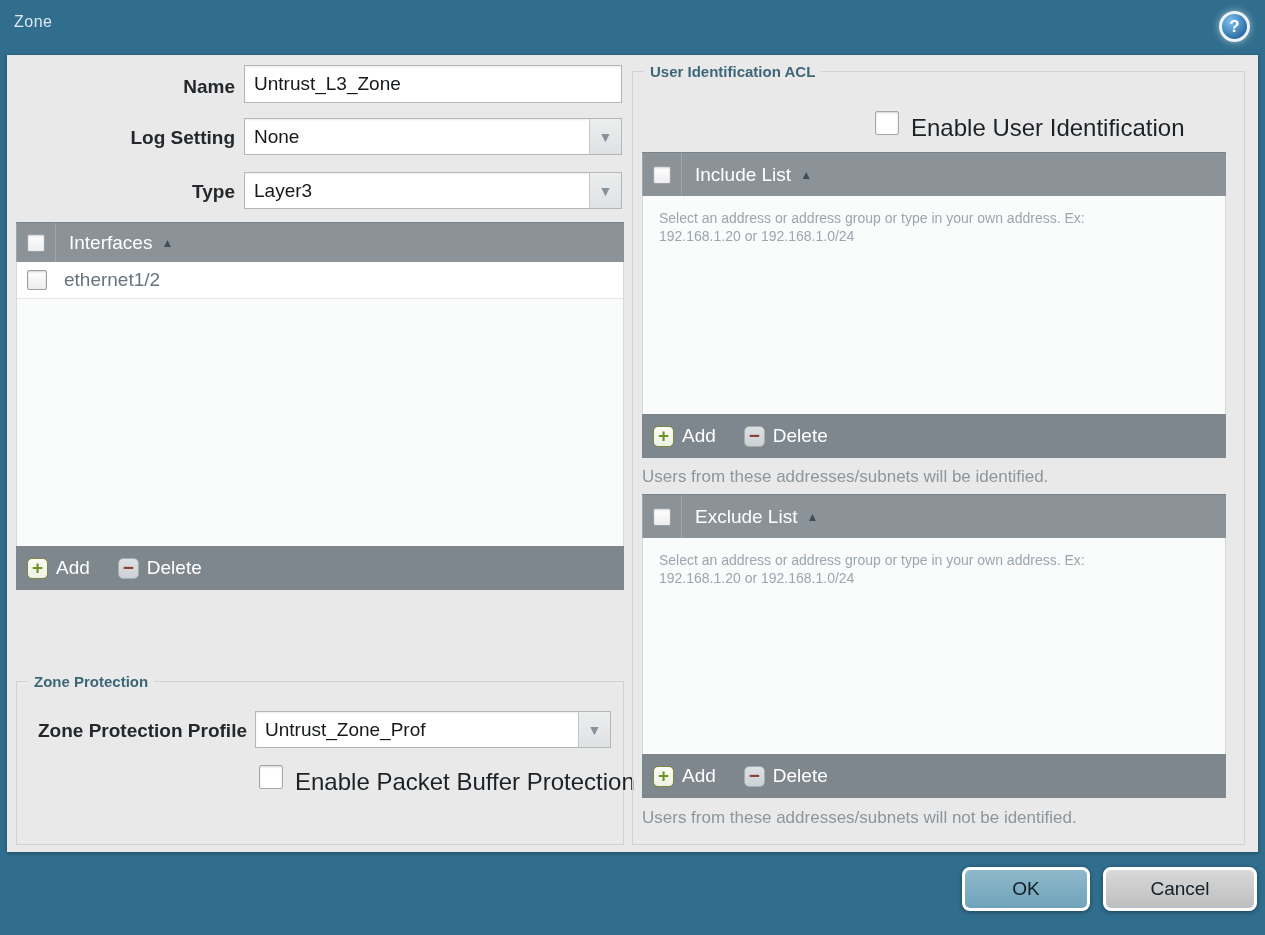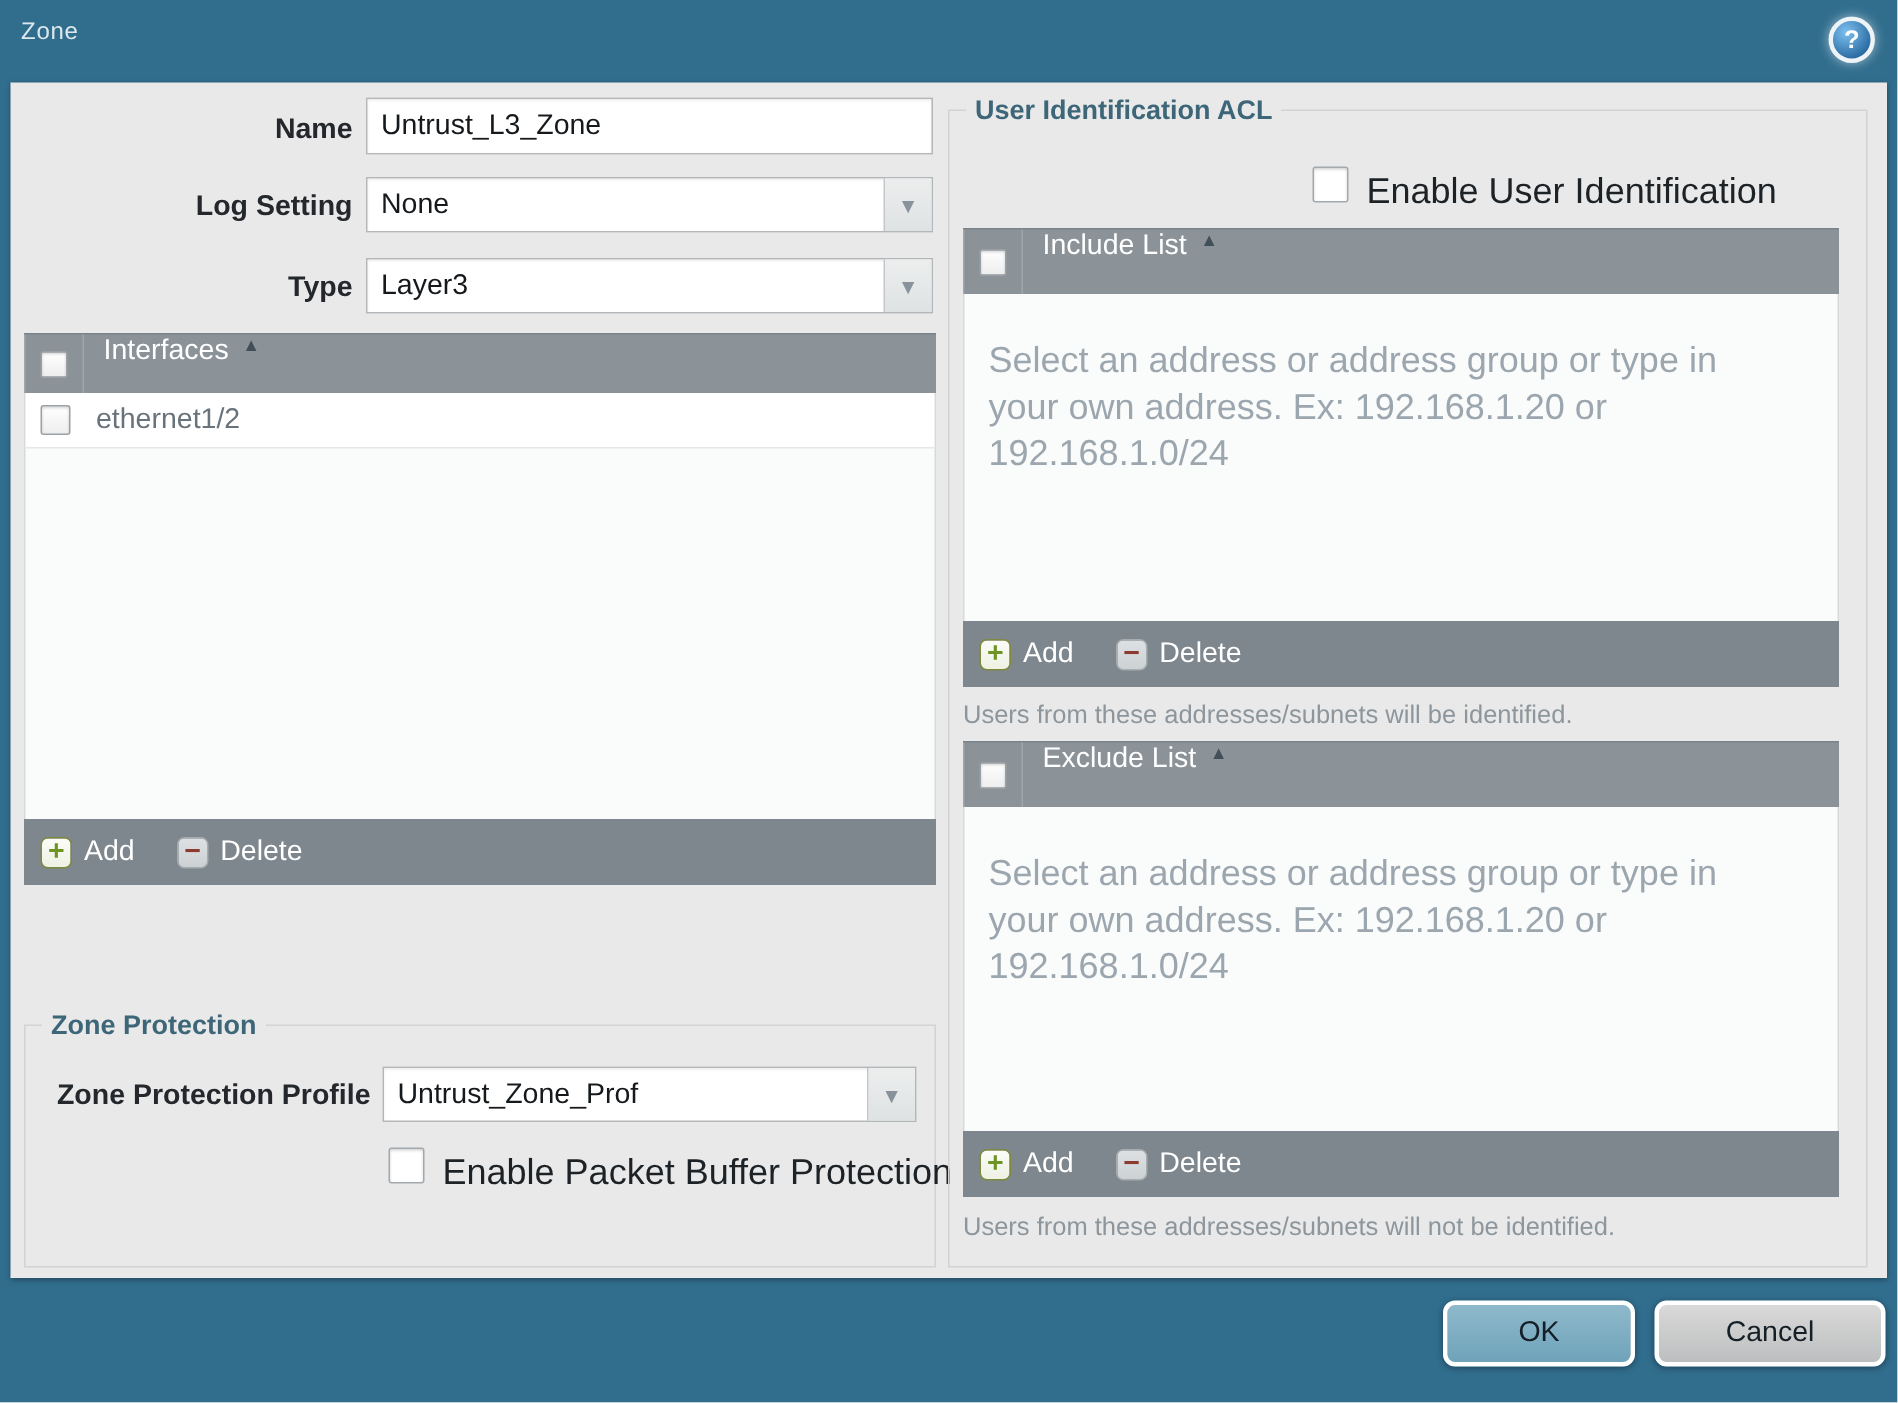--- a/index.html
+++ b/index.html
@@ -27,21 +27,21 @@
 
   .combo { position:absolute; border:1px solid #b3b7ba; background:#fff; display:flex;
            box-shadow:inset 0 1px 2px rgba(0,0,0,.08); }
   .combo input { flex:1; min-width:0; border:none; outline:none; font-size:19px; padding:0 9px; color:#15191c;
                  font-family:"Liberation Sans",sans-serif; background:transparent; }
   .combo .dd { width:32px; background:linear-gradient(#eceeee,#dfe2e3); border-left:1px solid #c3c7c9;
                color:#87929a; display:flex; align-items:center; justify-content:center; font-size:14px; cursor:pointer; }
 
   
   .panel { position:absolute; }
-  .panel-header { background:#8b9399; border-top:1px solid #7b848b; color:#fff; display:flex; align-items:flex-start; }
+  .panel-header { background:#8b9399; border-top:1px solid #7b848b; color:#fff; display:flex; align-items:center; }
   .hdr-cbcol { align-self:stretch; width:40px; display:flex; align-items:center; justify-content:center;
                border-left:1px solid #a0a7ac; border-right:1px solid #a0a7ac; }
   .panel-header .ptitle { margin-left:13px; font-size:19px; }
   .sort { margin-left:9px; font-size:12px; color:#414f59; }
   .panel-body { background:#fafbfb; border-left:1px solid #d7d9da; border-right:1px solid #d7d9da; overflow:hidden; }
   .panel-footer { background:#7e878e; display:flex; align-items:center; padding-left:11px; }
 
   .cb { background:linear-gradient(#ffffff,#eeeeee); border:1px solid #9aa0a5; border-radius:2px;
         box-shadow:inset 0 1px 2px rgba(0,0,0,.18); cursor:pointer; }
   .cb.sz18 { width:18px; height:18px; }
@@ -54,25 +54,25 @@
 
   .ftr-btn { display:flex; align-items:center; cursor:pointer; }
   .icon-sq { width:21px; height:21px; border-radius:5px; text-align:center; font-weight:bold; font-size:19px; line-height:18px; }
   .icon-add { background:linear-gradient(#fbfcf8,#eef1e3); border:1px solid #7d8a3e; color:#6e9426; }
   .icon-del { background:linear-gradient(#dde1e3,#ccd1d4); border:1px solid #a6acb0; color:#8b3c2e; line-height:17px; }
   .ftr-label { margin-left:8px; font-size:19px; }
   .lbl-on { color:#ffffff; }
   .lbl-off { color:#ffffff; }
   .gap28 { width:28px; }
 
-  .hint { color:#9ba6ae; font-size:24px; line-height:1.3; padding:29px 16px; }
+  .hint { color:#9ba6ae; font-size:14px; line-height:1.3; padding:13px 16px; }
   .caption { position:absolute; color:#8d969c; font-size:17px; white-space:nowrap; }
 
   fieldset.grp { position:absolute; border:1px solid #d2d3d4; margin:0; padding:0; }
-  fieldset.grp legend { margin-left:11px; padding:0 6px; color:#3d6779; font-weight:bold; font-size:18px; }
+  fieldset.grp legend { margin-left:11px; padding:0 6px; color:#3d6779; font-weight:bold; font-size:15px; }
 
   .cblabel { position:absolute; color:#1d2226; font-size:24px; white-space:nowrap; }
 
   
   .btn { position:absolute; height:44px; border-radius:8px; border:3px solid #ffffff;
          box-shadow:0 1px 5px rgba(0,0,0,.4); font-size:19px; color:#141f27; text-align:center; line-height:38px;
          cursor:pointer; font-family:"Liberation Sans",sans-serif; }
   .btn-ok { left:962px; top:867px; width:128px; background:linear-gradient(#8fb9cb,#6fa3ba); }
   .btn-cancel { left:1103px; top:867px; width:154px; background:linear-gradient(#d9d9d9,#bdbebf); }
 </style>

